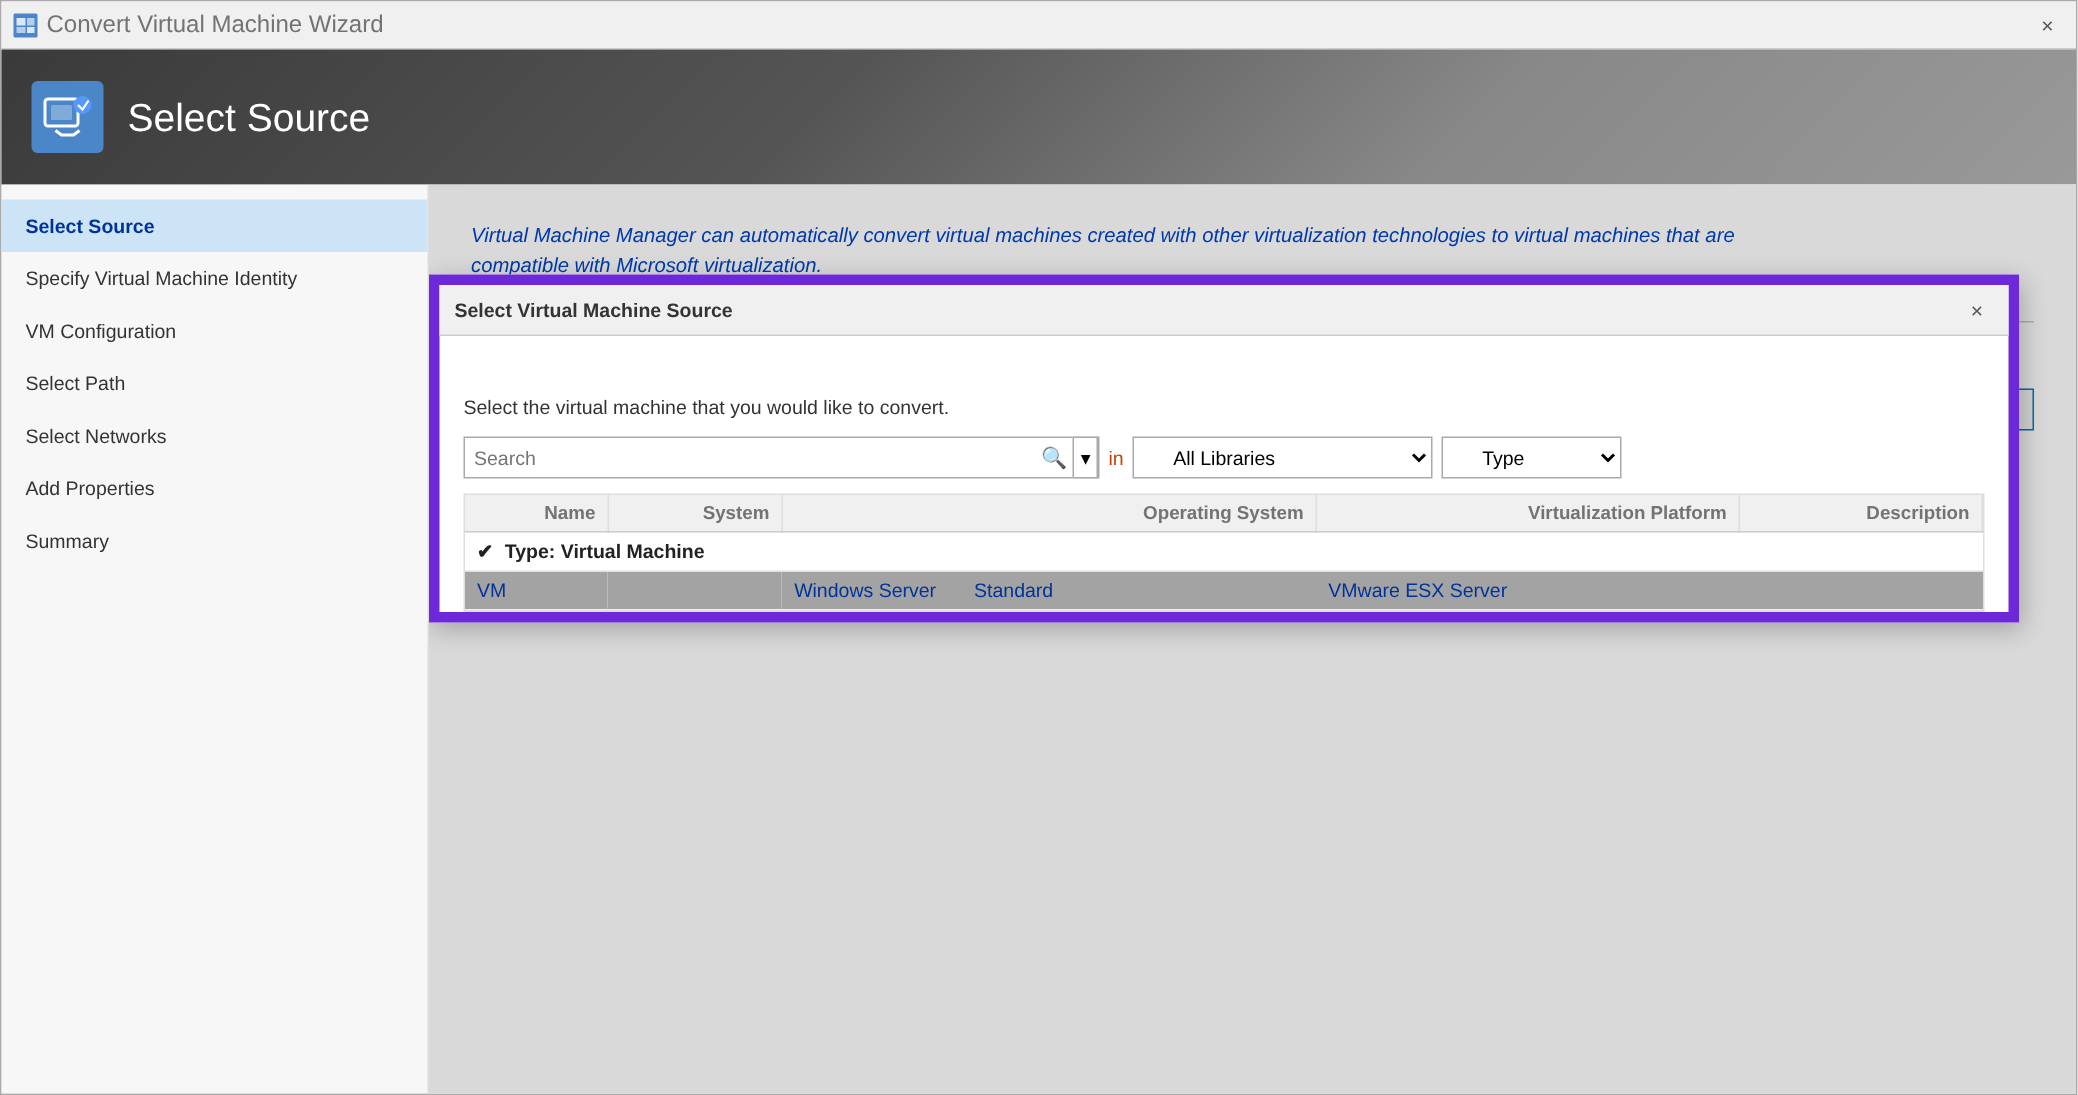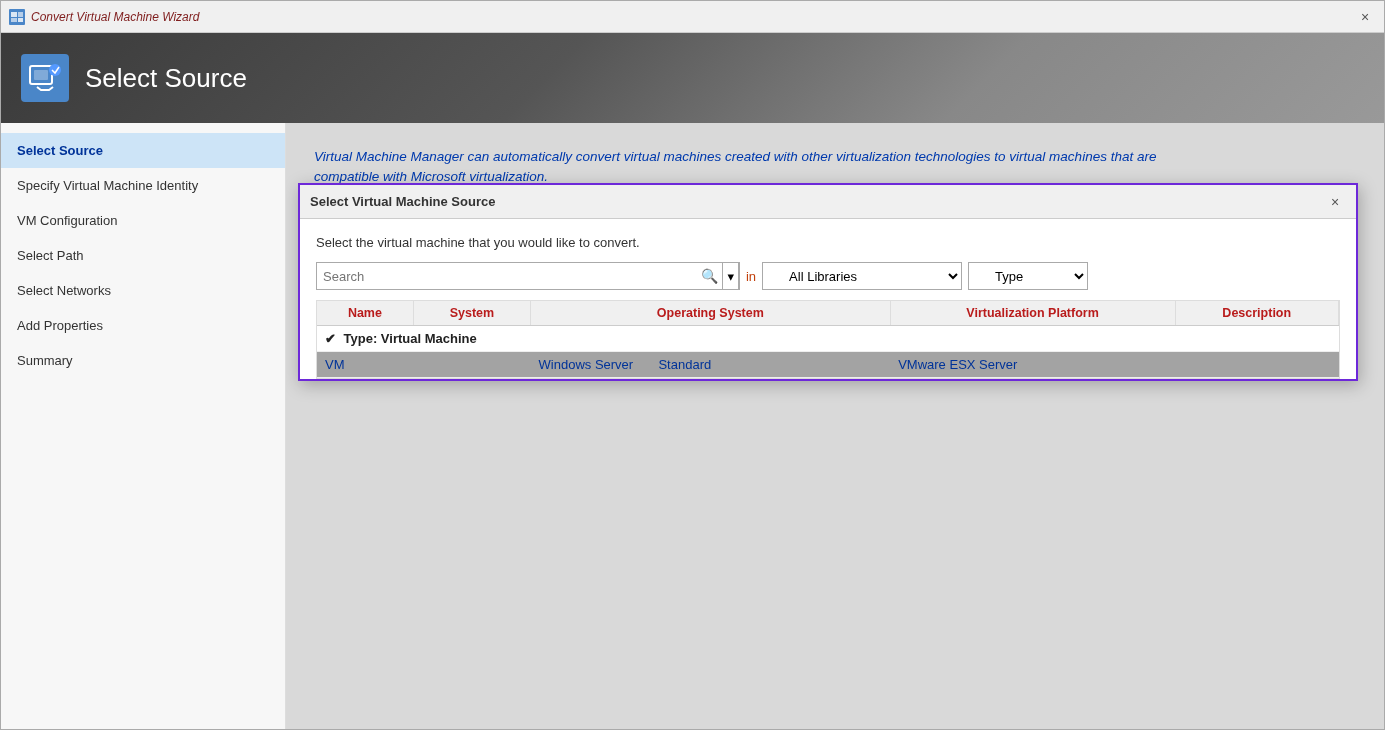--- a/index.html
+++ b/index.html
@@ -34,23 +34,22 @@
       height: 16px;
       background: #4a86c8;
       display: flex;
       align-items: center;
       justify-content: center;
       color: white;
       font-size: 10px;
       border-radius: 1px;
     }
     .title-bar-text {
-      font-size: 12px;
-      color: #7f1d1d;
-      font-style: italic;
+      font-size: 16px;
+      color: #737373;
     }
     .close-btn {
       width: 22px;
       height: 22px;
       border: none;
       background: transparent;
       cursor: pointer;
       font-size: 14px;
       color: #555;
       display: flex;
@@ -177,27 +176,28 @@
       background: rgba(0,0,0,0.15);
       display: flex;
       align-items: flex-start;
       justify-content: flex-start;
       padding-top: 60px;
       padding-left: 0;
     }
 
     .dialog-box {
       background: #fff;
-      border: 2px solid #6d28d9;
+      border: 7px solid #6d28d9;
       width: 1060px;
       max-height: 460px;
       box-shadow: 2px 4px 16px rgba(0,0,0,0.25);
       display: flex;
       flex-direction: column;
-      margin-left: 12px;
+      margin-left: 0;
+      gap: 24px;
     }
 
     .dialog-title-bar {
       background: #f0f0f0;
       border-bottom: 1px solid #ccc;
       height: 34px;
       display: flex;
       align-items: center;
       justify-content: space-between;
       padding: 0 10px;
@@ -298,24 +298,24 @@
 
     .vm-table {
       width: 100%;
       border-collapse: collapse;
     }
     .vm-table th {
       background: #f0f0f0;
       border-bottom: 1px solid #ccc;
       border-right: 1px solid #ddd;
       padding: 5px 8px;
-      text-align: center;
+      text-align: right;
       font-size: 12.5px;
       font-weight: 600;
-      color: #b91c1c;
+      color: #737373;
     }
     .vm-table td {
       padding: 5px 8px;
       border-bottom: 1px solid #eee;
       font-size: 13px;
       color: #333;
     }
     .group-row td {
       font-weight: 700;
       background: #fff;

